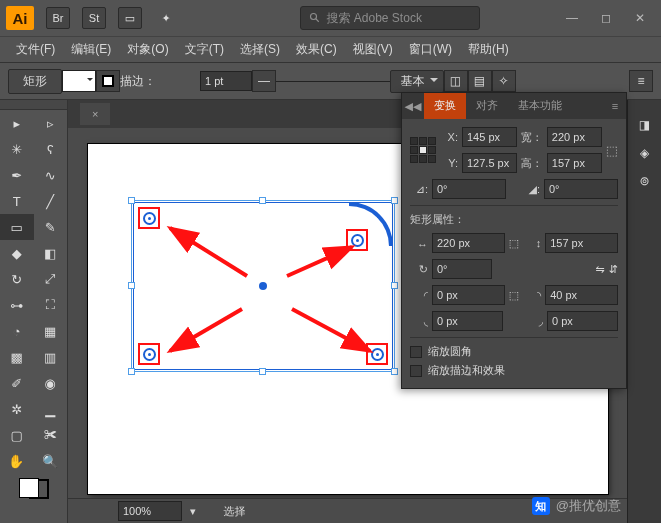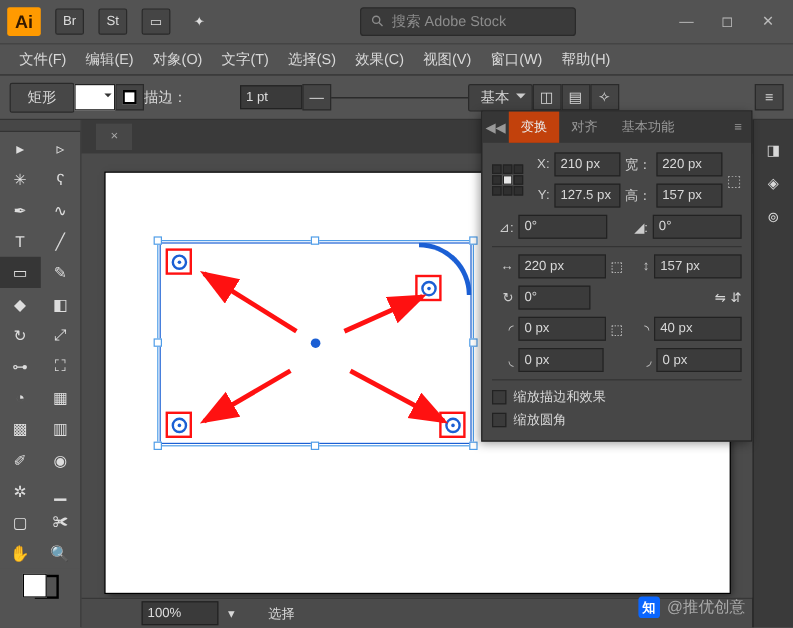--- a/index.html
+++ b/index.html
@@ -234,41 +234,42 @@
           <div></div>
           <div class="on"></div>
           <div></div>
           <div></div>
           <div></div>
           <div></div>
       </div>
       <div style="flex:1">
         <div class="prow">
             <span class="plabel">X:</span>
-            <div class="pf">210 px</div>
+            <div class="pf">145 px</div>
             <span class="plabel2">宽：</span>
             <div class="pf">220 px</div>
           </div>
         <div class="prow" style="margin-bottom:0">
             <span class="plabel">Y:</span>
             <div class="pf">127.5 px</div>
             <span class="plabel2">高：</span>
             <div class="pf">157 px</div>
           </div>
       </div>
       <div style="font-size:13px;color:#aaa">⬚</div>
     </div>
     <div class="prow">
         <span class="plabel">⊿:</span>
         <div class="pf">0°</div>
         <span style="width:8px"></span>
         <span class="plabel">◢:</span>
         <div class="pf">0°</div>
       </div>
     <div class="divider"></div>
+    <div class="sect-lbl">矩形属性：</div>
     <div class="prow">
         <span class="plabel">↔</span>
         <div class="pf">220 px</div>
         <span>⬚</span>
         <span class="plabel">↕</span>
         <div class="pf">157 px</div>
       </div>
     <div class="prow">
         <span class="plabel">↻</span>
         <div class="pf" style="max-width:60px">0°</div>
@@ -285,25 +286,25 @@
     <div class="prow">
         <span class="plabel">◟</span>
         <div class="pf">0 px</div>
         <span style="width:14px"></span>
         <span class="plabel">◞</span>
         <div class="pf">0 px</div>
       </div>
     <div class="divider"></div>
     <div class="chk">
         <div class="box"></div>
-        <span>缩放描边和效果</span>
+        <span>缩放圆角</span>
       </div>
     <div class="chk">
         <div class="box"></div>
-        <span>缩放圆角</span>
+        <span>缩放描边和效果</span>
       </div>
   </div>
 </div>
 
 <div class="watermark">
   <div class="zh">知</div>
   <span>@推优创意</span>
 </div>
 
 </body></html>

